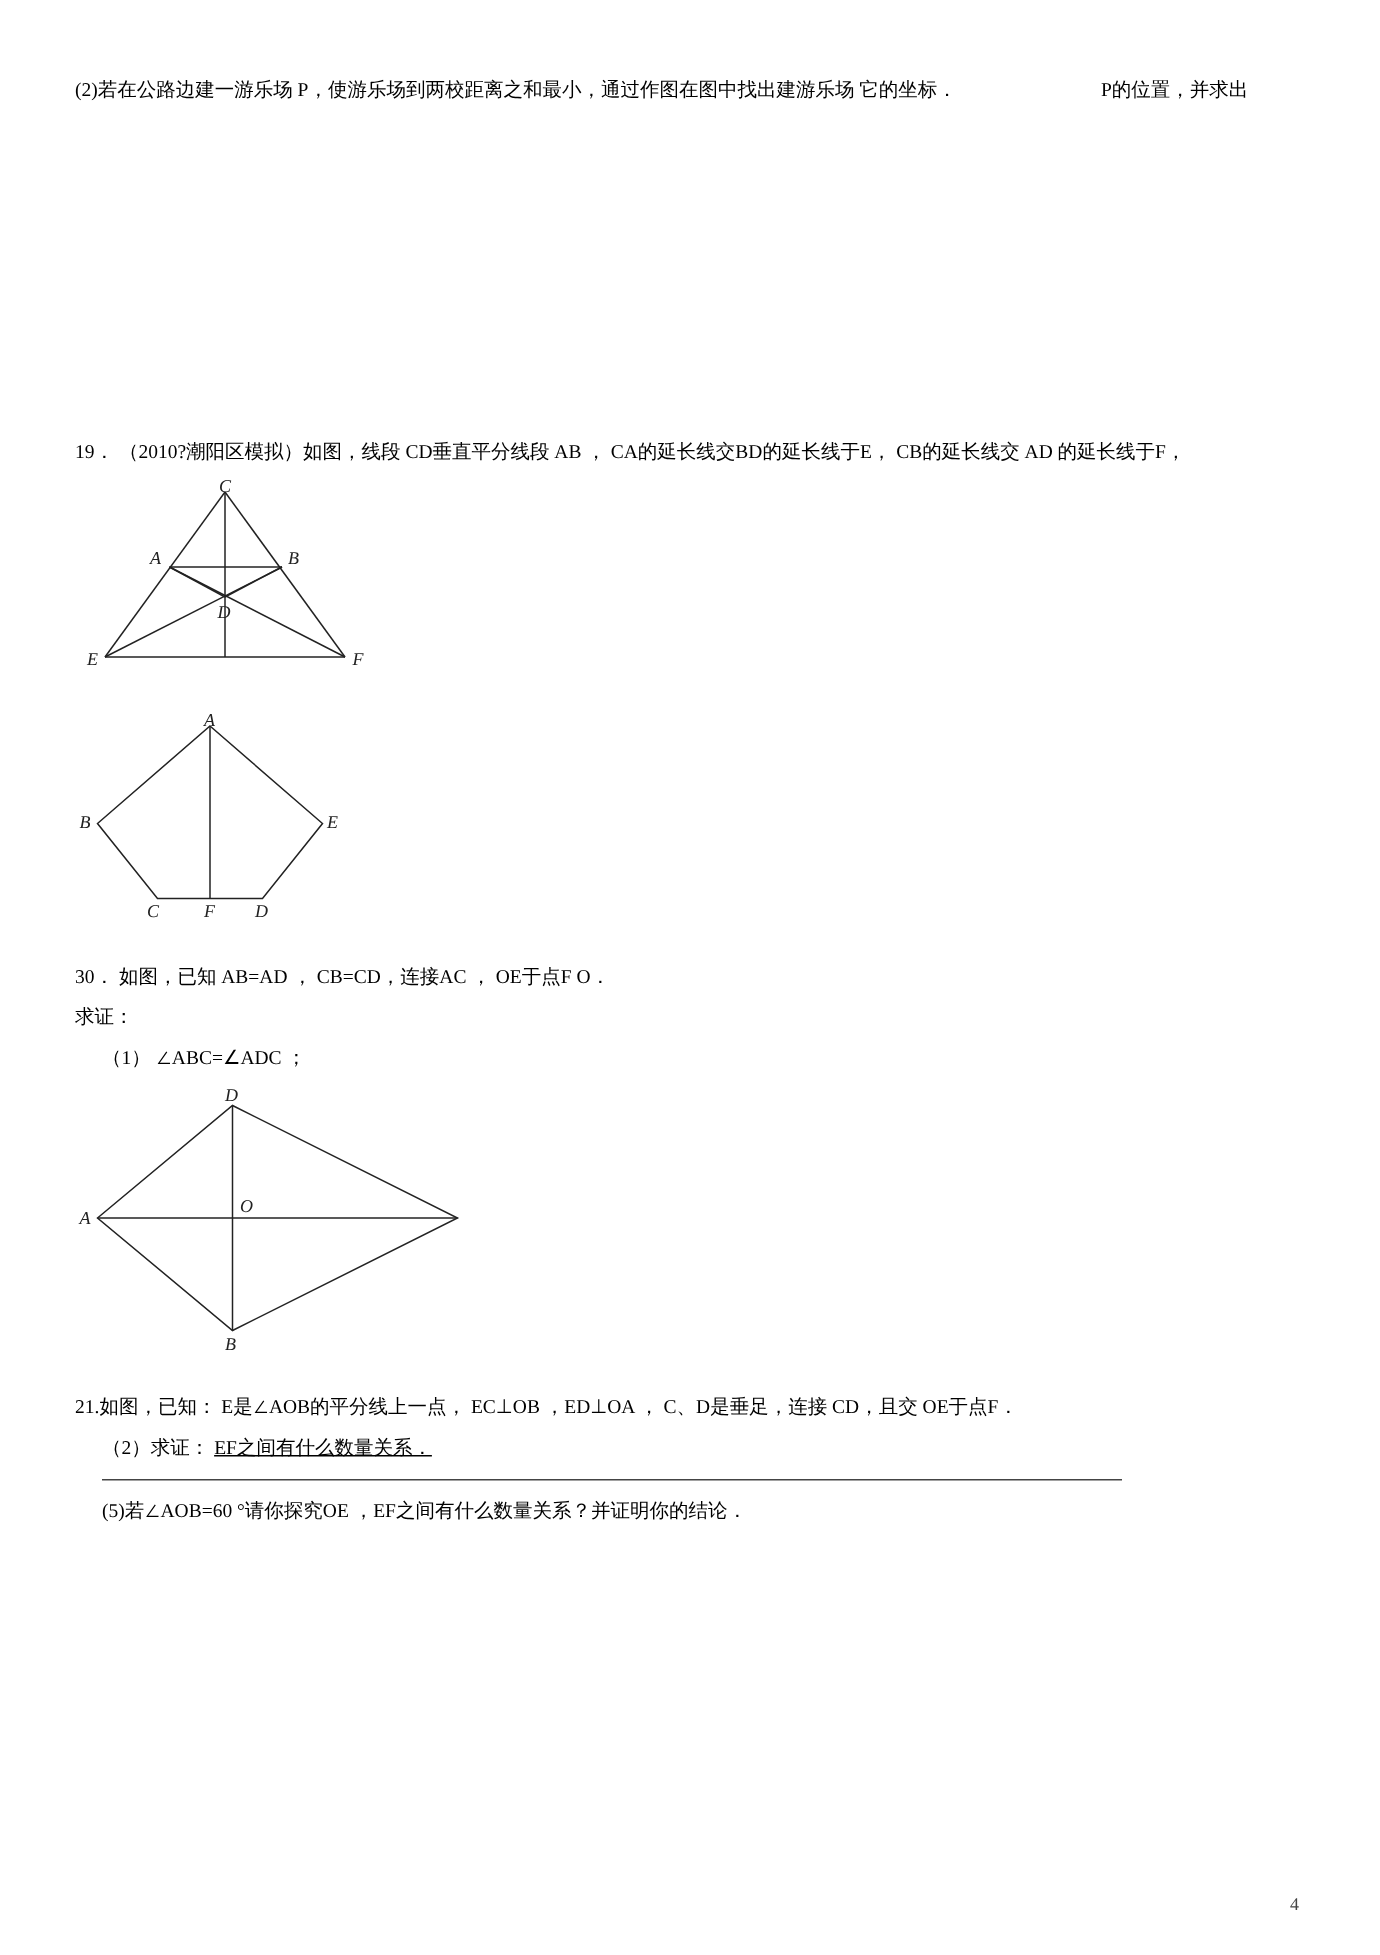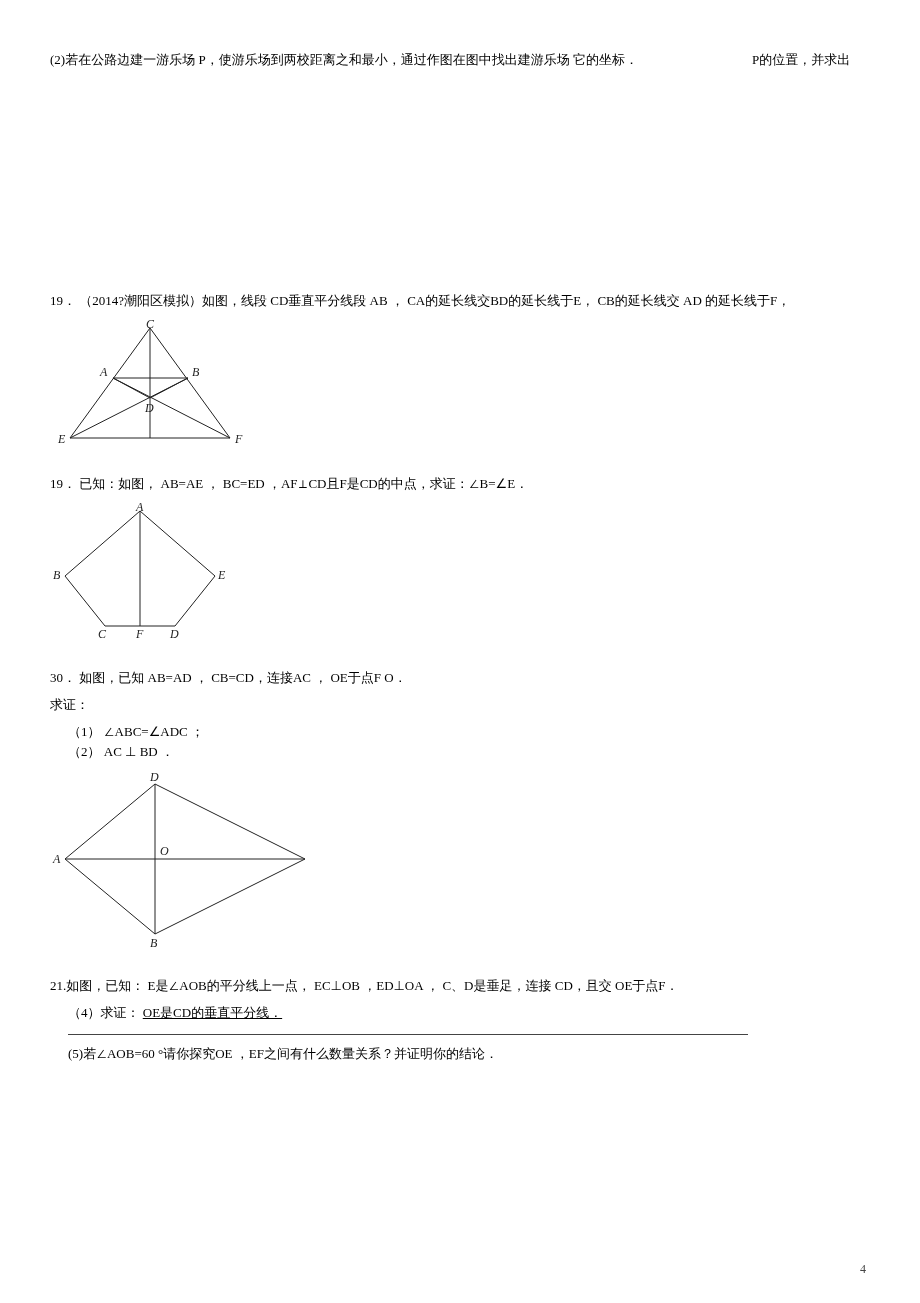--- a/index.html
+++ b/index.html
@@ -11,21 +11,21 @@
     margin: 0;
     padding: 50px 50px 30px 50px;
     box-sizing: border-box;
     line-height: 1.6;
   }
   .q17-part2 {
     margin-bottom: 230px;
   }
   .q17-part2-right {
     position: absolute;
-    left: 752px;
+    left: 734px;
     top: 50px;
   }
   .question {
     margin-bottom: 20px;
   }
   .qtext {
     margin-bottom: 6px;
   }
   .subitem {
     padding-left: 18px;
@@ -53,21 +53,21 @@
 <div class="question">
   <span class="q17-part2">(2)若在公路边建一游乐场 P，使游乐场到两校距离之和最小，通过作图在图中找出建游乐场 它的坐标．</span>
   <span class="q17-part2-right">P的位置，并求出</span>
 </div>
 
 <div style="height:200px"></div>
 
 <div class="question">
   <div class="qtext">
     <span>19．</span>
-    <span>（2014?潮阳区模拟）如图，线段 CD垂直平分线段 AB ， CA的延长线交BD的延长线于E， CB的延长线交 AD 的延长线于F，</span>
+    <span>（2010?潮阳区模拟）如图，线段 CD垂直平分线段 AB ， CA的延长线交BD的延长线于E， CB的延长线交 AD 的延长线于F，</span>
   </div>
   <div class="figure">
     <svg width="200" height="130" viewBox="0 0 200 130">
       <g stroke="#222" stroke-width="1" fill="none">
         <line x1="20" y1="120" x2="180" y2="120"></line>
         <line x1="20" y1="120" x2="100" y2="10"></line>
         <line x1="180" y1="120" x2="100" y2="10"></line>
         <line x1="63" y1="60" x2="138" y2="60"></line>
         <line x1="63" y1="60" x2="180" y2="120"></line>
         <line x1="138" y1="60" x2="20" y2="120"></line>
@@ -81,24 +81,20 @@
         <text x="142" y="58">B</text>
         <text x="95" y="94">D</text>
         <text x="8" y="125">E</text>
         <text x="185" y="125">F</text>
       </g>
     </svg>
   </div>
 </div>
 
 <div class="question">
-  <div class="qtext">
-    <span>19．</span>
-    <span>已知：如图， AB=AE ， BC=ED ，AF⊥CD且F是CD的中点，求证：∠B=∠E．</span>
-  </div>
   <div class="figure">
     <svg width="180" height="140" viewBox="0 0 180 140">
       <g stroke="#222" stroke-width="1" fill="none">
         <polygon points="90,10 165,75 125,125 55,125 15,75"></polygon>
         <line x1="90" y1="10" x2="90" y2="125"></line>
       </g>
       <g font-size="12" font-style="italic" fill="#222" font-family="serif">
         <text x="86" y="10">A</text>
         <text x="3" y="78">B</text>
         <text x="168" y="78">E</text>
@@ -110,21 +106,20 @@
   </div>
 </div>
 
 <div class="question">
   <div class="qtext">
     <span>30．</span>
     <span>如图，已知 AB=AD ， CB=CD，连接AC ， OE于点F O．</span>
   </div>
   <div class="qtext">求证：</div>
   <div class="subitem">（1）  ∠ABC=∠ADC ；</div>
-  <div class="subitem">（2）  AC ⊥ BD ．</div>
   <div class="figure">
     <svg width="270" height="180" viewBox="0 0 270 180">
       <g stroke="#222" stroke-width="1" fill="none">
         <polygon points="15,90 105,15 255,90 105,165"></polygon>
         <line x1="15" y1="90" x2="255" y2="90"></line>
         <line x1="105" y1="15" x2="105" y2="165"></line>
       </g>
       <g font-size="12" font-style="italic" fill="#222" font-family="serif">
         <text x="100" y="12">D</text>
         <text x="110" y="86">O</text>
@@ -133,20 +128,20 @@
       </g>
     </svg>
   </div>
 </div>
 
 <div class="question">
   <div class="qtext">
     <span>21.如图，已知： E是∠AOB的平分线上一点， EC⊥OB ，ED⊥OA ， C、D是垂足，连接 CD，且交 OE于点F．</span>
   </div>
   <div class="subitem">
-    <span>（4）求证：</span>
-    <u>OE是CD的垂直平分线．</u>
+    <span>（2）求证：</span>
+    <u>EF之间有什么数量关系．</u>
     <span class="long-underline"></span>
   </div>
   <div class="subitem">(5)若∠AOB=60 °请你探究OE ，EF之间有什么数量关系？并证明你的结论．</div>
 </div>
 
 <div class="page-number">4</div>
 
 </body></html>

